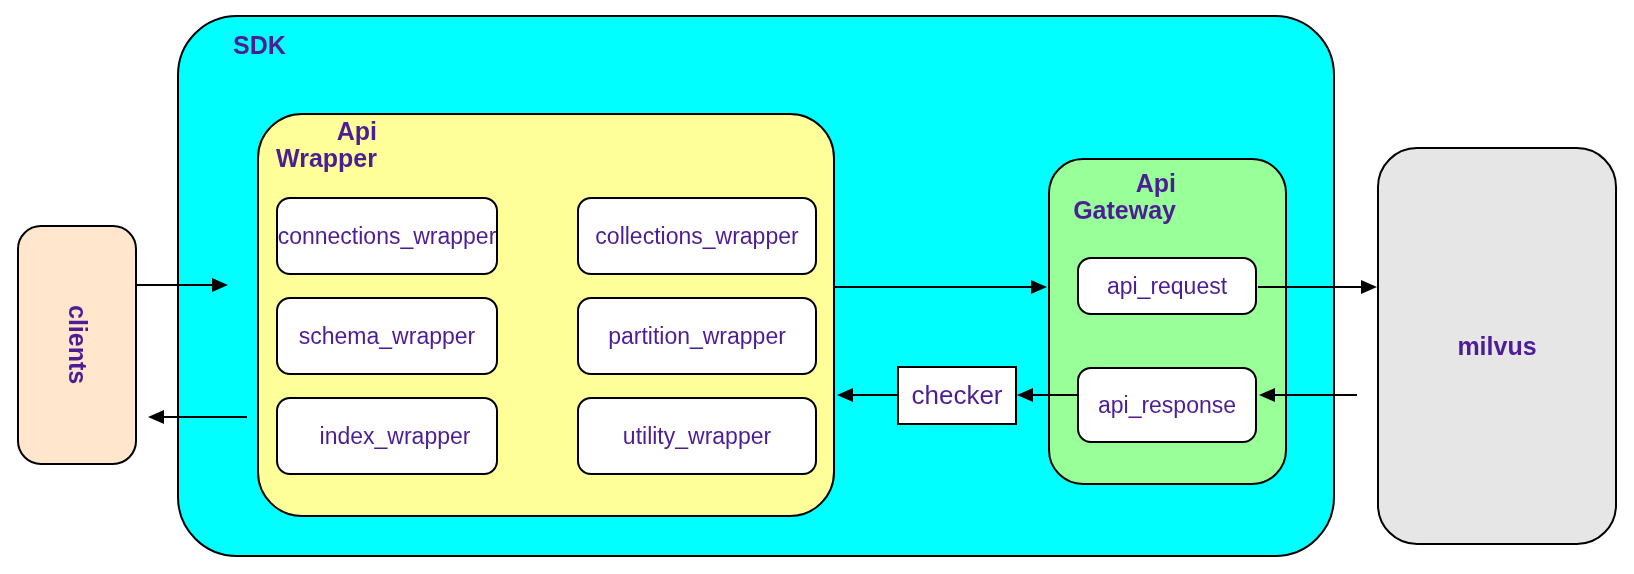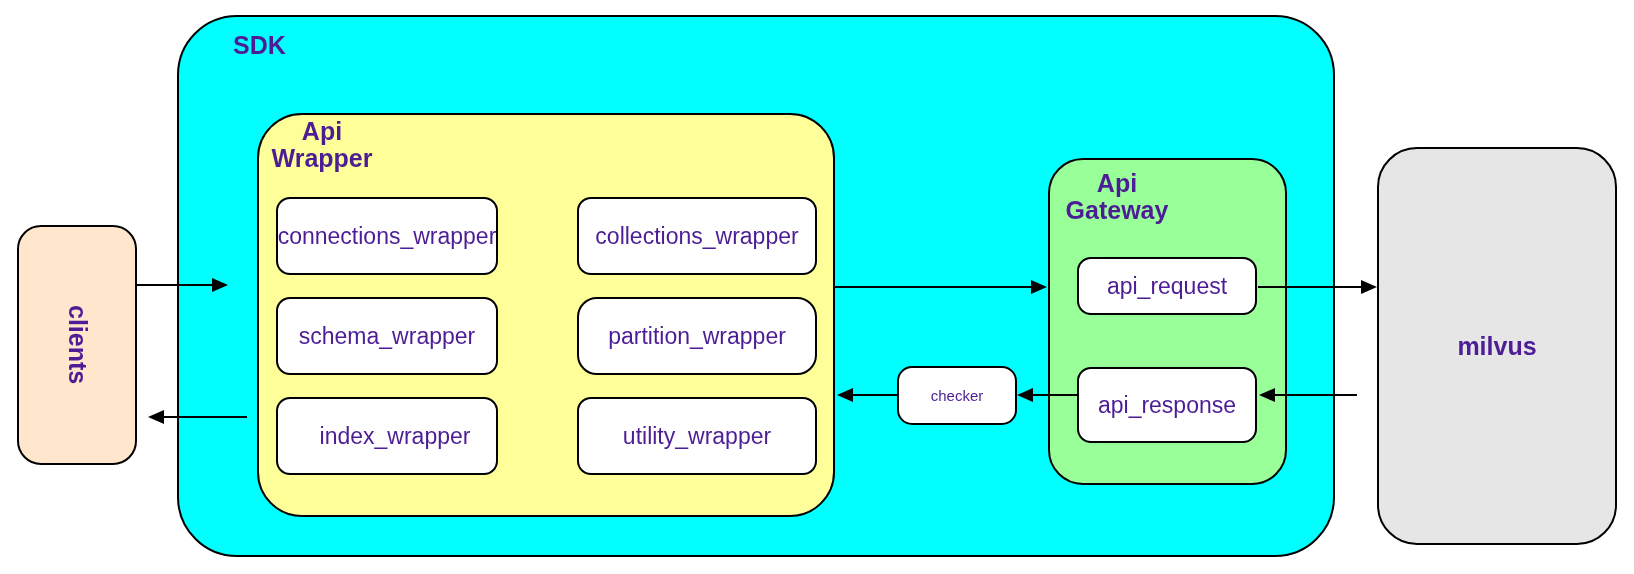--- a/index.html
+++ b/index.html
@@ -18,21 +18,21 @@
     box-sizing: border-box;
     display: flex;
     align-items: center;
     justify-content: center;
   }
   .container-label {
     position: absolute;
     font-weight: bold;
     font-size: 25px;
     line-height: 27px;
-    text-align: center;
+    text-align: right;
     white-space: nowrap;
   }
   
   #clients { left: 17px; top: 225px; width: 120px; height: 240px; border-radius: 24px; }
   #clients .vtext {
     writing-mode: vertical-rl;
     font-weight: bold;
     font-size: 25px;
     white-space: nowrap;
   }
@@ -41,24 +41,24 @@
   #sdk-label { left: 233px; top: 32px; text-align: left; }
   
   #api-wrapper { left: 257px; top: 113px; width: 578px; height: 404px; border-radius: 45px; }
   #api-wrapper-label { left: 267px; top: 118px; width: 110px; }
   
   .wbox { border-radius: 14px; font-size: 23px; }
   #w-connections { left: 276px; top: 197px; width: 222px; height: 78px; }
   #w-schema      { left: 276px; top: 297px; width: 222px; height: 78px; }
   #w-index       { left: 276px; top: 397px; width: 222px; height: 78px; }
   #w-collections { left: 577px; top: 197px; width: 240px; height: 78px; }
-  #w-partition   { left: 577px; top: 297px; width: 240px; height: 78px; border-radius: 20px; }
+  #w-partition   { left: 577px; top: 297px; width: 240px; height: 78px; }
   #w-utility     { left: 577px; top: 397px; width: 240px; height: 78px; }
   
-  #checker { left: 897px; top: 366px; width: 120px; height: 59px; border-radius: 15px; font-size: 15px; }
+  #checker { left: 897px; top: 366px; width: 120px; height: 59px; border-radius: 0; font-size: 26px; }
   
   #api-gateway { left: 1048px; top: 158px; width: 239px; height: 327px; border-radius: 35px; }
   #api-gateway-label { left: 1058px; top: 170px; width: 118px; }
   #api-request  { left: 1077px; top: 257px; width: 180px; height: 58px; border-radius: 14px; font-size: 23px; }
   #api-response { left: 1077px; top: 367px; width: 180px; height: 76px; border-radius: 14px; font-size: 23px; }
   
   #milvus { left: 1377px; top: 147px; width: 240px; height: 398px; border-radius: 40px; font-weight: bold; font-size: 25px; }
   
   .aline { position: absolute; height: 2px; background: #000; }
   .ahead { position: absolute; width: 0; height: 0; border-style: solid; }

